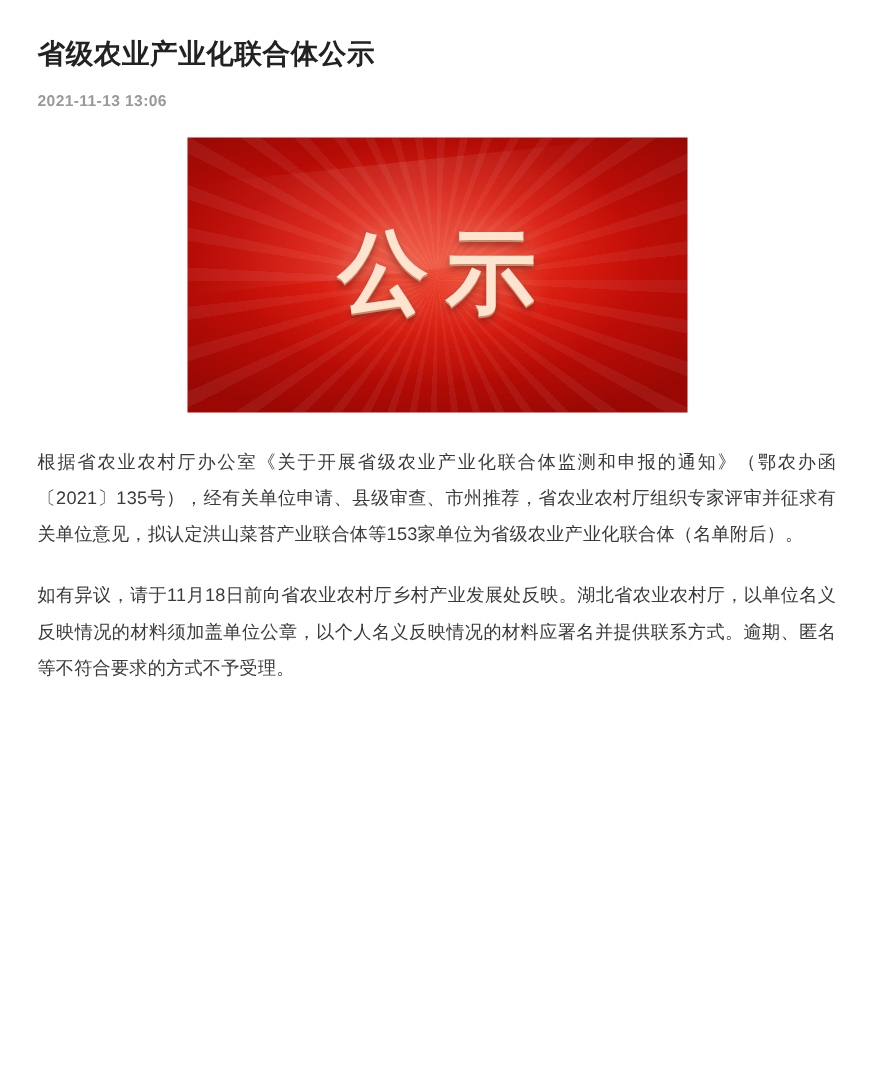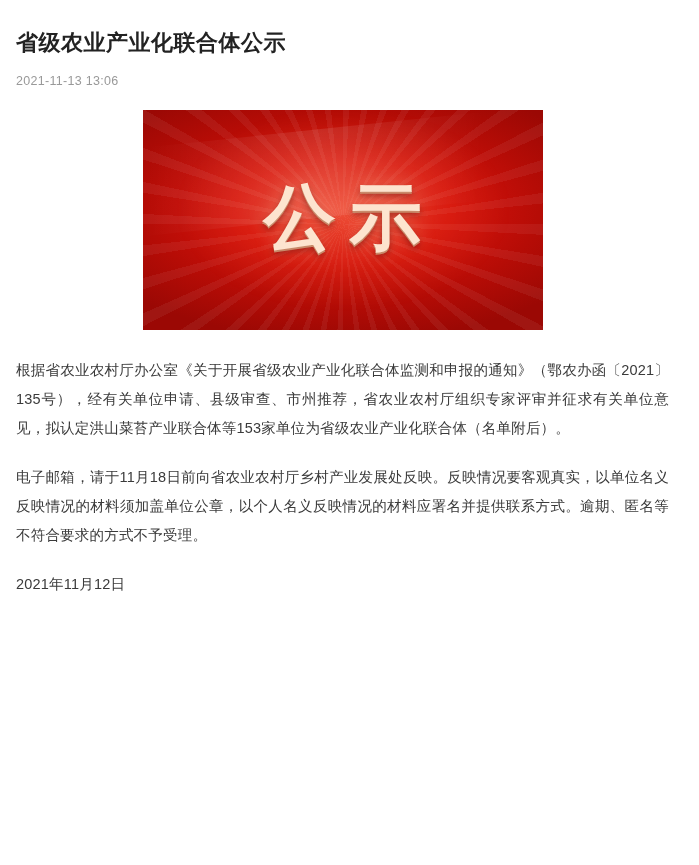--- a/index.html
+++ b/index.html
@@ -10,35 +10,36 @@
   body {
     width: 699px;
     min-height: 865px;
     font-family: "Liberation Sans", "DejaVu Sans", sans-serif;
     color: #333333;
     -webkit-font-smoothing: antialiased;
   }
   .page {
     width: 699px;
     box-sizing: border-box;
-    padding: 28px 30px 24px 16px;
+    padding: 28px 30px 24px 30px;
   }
   .article-title {
     font-size: 22px;
     font-weight: bold;
     color: #222222;
     line-height: 1.35;
     letter-spacing: 0.5px;
     margin: 0 0 16px 0;
   }
   .article-date {
     font-size: 12.5px;
     color: #999999;
     margin: 0 0 22px 0;
     letter-spacing: 0.3px;
+    font-weight: bold;
   }
   .figure-wrap {
     text-align: center;
     margin: 0 0 26px 0;
   }
   .banner {
     position: relative;
     display: block;
     margin: 0 auto;
     width: 400px;
@@ -118,17 +119,16 @@
     <div class="banner">
       <div class="rays"></div>
       <div class="glow"></div>
       <div class="sheen"></div>
       <div class="banner-text">公示</div>
     </div>
   </div>
 
   <div class="article-body">
     <p class="body-text">根据省农业农村厅办公室《关于开展省级农业产业化联合体监测和申报的通知》（鄂农办函〔2021〕135号），经有关单位申请、县级审查、市州推荐，省农业农村厅组织专家评审并征求有关单位意见，拟认定洪山菜苔产业联合体等153家单位为省级农业产业化联合体（名单附后）。</p>
-    <p class="body-text">电子邮箱，请于11月18日前向省农业农村厅乡村产业发展处反映。反映情况要客观真实，以单位名义反映情况的材料须加盖单位公章，以个人名义反映情况的材料应署名并提供联系方式。逾期、匿名等不符合要求的方式不予受理。</p>
-    <p class="body-text">2021年11月12日</p>
+    <p class="body-text">如有异议，请于11月18日前向省农业农村厅乡村产业发展处反映。湖北省农业农村厅，以单位名义反映情况的材料须加盖单位公章，以个人名义反映情况的材料应署名并提供联系方式。逾期、匿名等不符合要求的方式不予受理。</p>
   </div>
 
 </div>
 
 </body></html>

